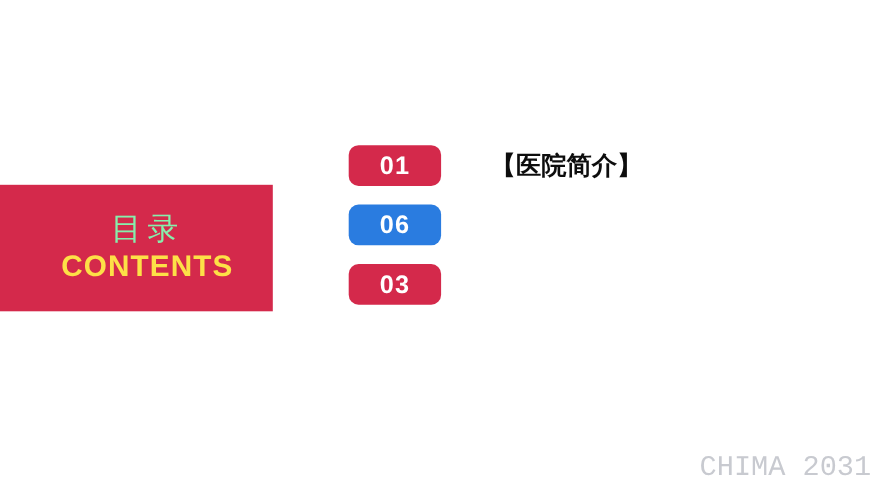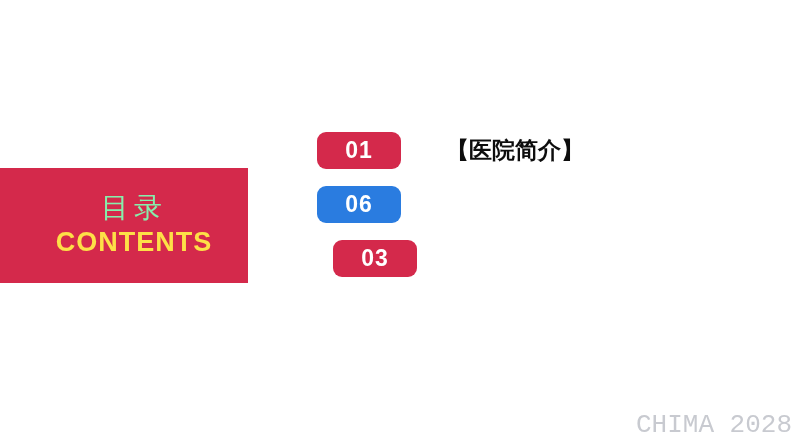--- a/index.html
+++ b/index.html
@@ -103,19 +103,19 @@
   <div class="row" style="top:132px">
     <div class="badge" style="background-color: rgb(212, 41, 75);">01</div>
     <div class="label">【医院简介】</div>
   </div>
 
   <div class="row" style="top:186px">
     <div class="badge" style="background-color: rgb(42, 124, 224);">06</div>
   </div>
 
   <div class="row" style="top:240px">
-    <div class="badge" style="background-color: rgb(212, 41, 75); margin-left: 16px;">03</div>
+    <div class="badge" style="background-color: rgb(212, 41, 75);">03</div>
   </div>
 
 
-  <div class="watermark">CHIMA 2028</div>
+  <div class="watermark">CHIMA 2031</div>
 
 </div>
 
 </body></html>

